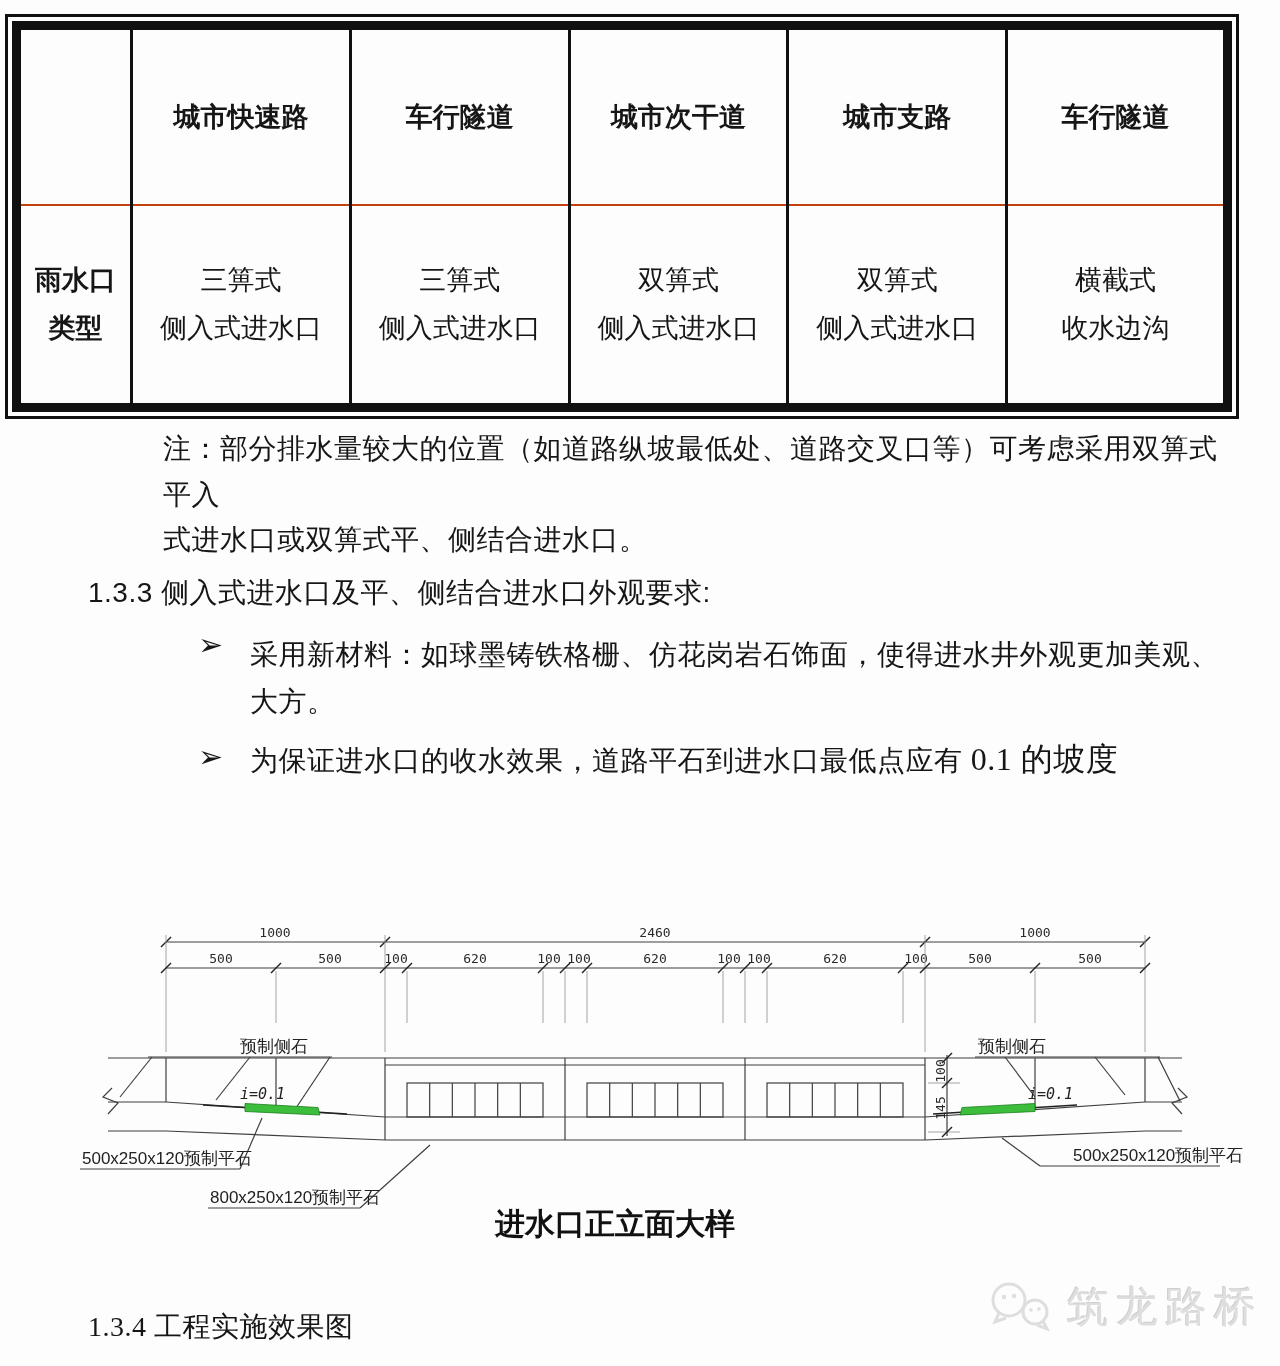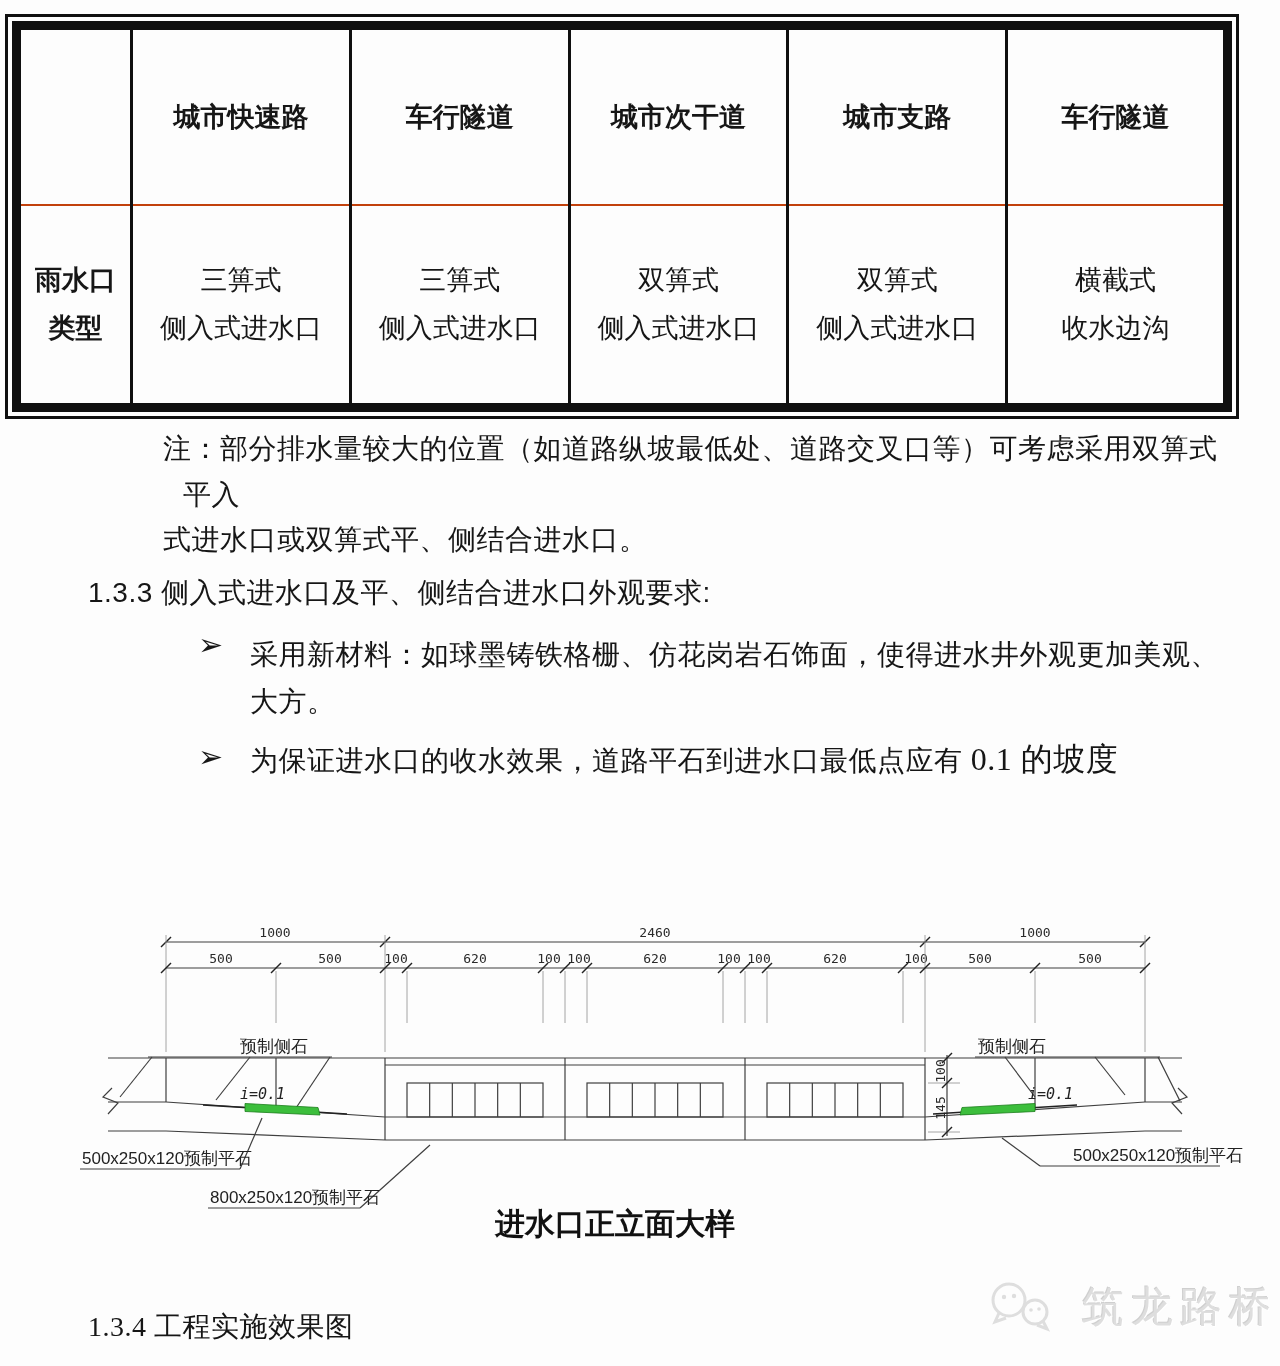--- a/index.html
+++ b/index.html
@@ -38,21 +38,21 @@
   .lbl{font:17px "Liberation Sans",sans-serif;fill:#222;}
   .slope{font:italic 15px "DejaVu Sans Mono",monospace;fill:#222;}
   .dwgtitle{font:bold 30px "Liberation Sans",sans-serif;fill:#111;}
   .garrow{fill:#3cbe3c;stroke:#1c7d1c;stroke-width:0.8;}
   
   .wm{
     position:absolute;left:985px;top:1278px;display:flex;align-items:center;
     color:#dedede;
   }
   .wm-text{
-    font-size:42px;letter-spacing:7px;margin-left:25px;
+    font-size:42px;letter-spacing:7px;margin-left:10px;
     text-shadow:1px 1px 0 #ffffff,-1px -1px 0 #cfcfcf;white-space:nowrap;
   }
 </style>
 </head>
 <body>
 
 <div class="tbl-outer">
   <div class="tbl-inner">
     <table class="main">
       <colgroup>
@@ -97,21 +97,21 @@
           <div>横截式</div>
               <div>收水边沟</div>
         </td>
       </tr>
     </tbody>
       </table>
   </div>
 </div>
 
 <div class="tline" style="left:163px;top:430px;">注：部分排水量较大的位置（如道路纵坡最低处、道路交叉口等）可考虑采用双箅式</div>
-<div class="tline" style="left:163px;top:476px;margin-left:20px;">平入</div>
+<div class="tline" style="left:163px;top:476px;">平入</div>
 <div class="tline" style="left:163px;top:521px;">式进水口或双箅式平、侧结合进水口。</div>
 <div class="tline" style="left:88px;top:574px;">1.3.3 侧入式进水口及平、侧结合进水口外观要求:</div>
 
 <span class="bullet-marker" style="left:198px;top:630px;">➢</span>
 <div class="tline" style="left:250px;top:636px;">采用新材料：如球墨铸铁格栅、仿花岗岩石饰面，使得进水井外观更加美观、</div>
 <div class="tline" style="left:250px;top:683px;">大方。</div>
 
 <span class="bullet-marker" style="left:198px;top:742px;">➢</span>
 <div class="tline" style="left:250px;top:738px;"><span>为保证进水口的收水效果，道路平石到进水口最低点应有 </span><span class="emph">0.1 的坡度</span></div>
 

